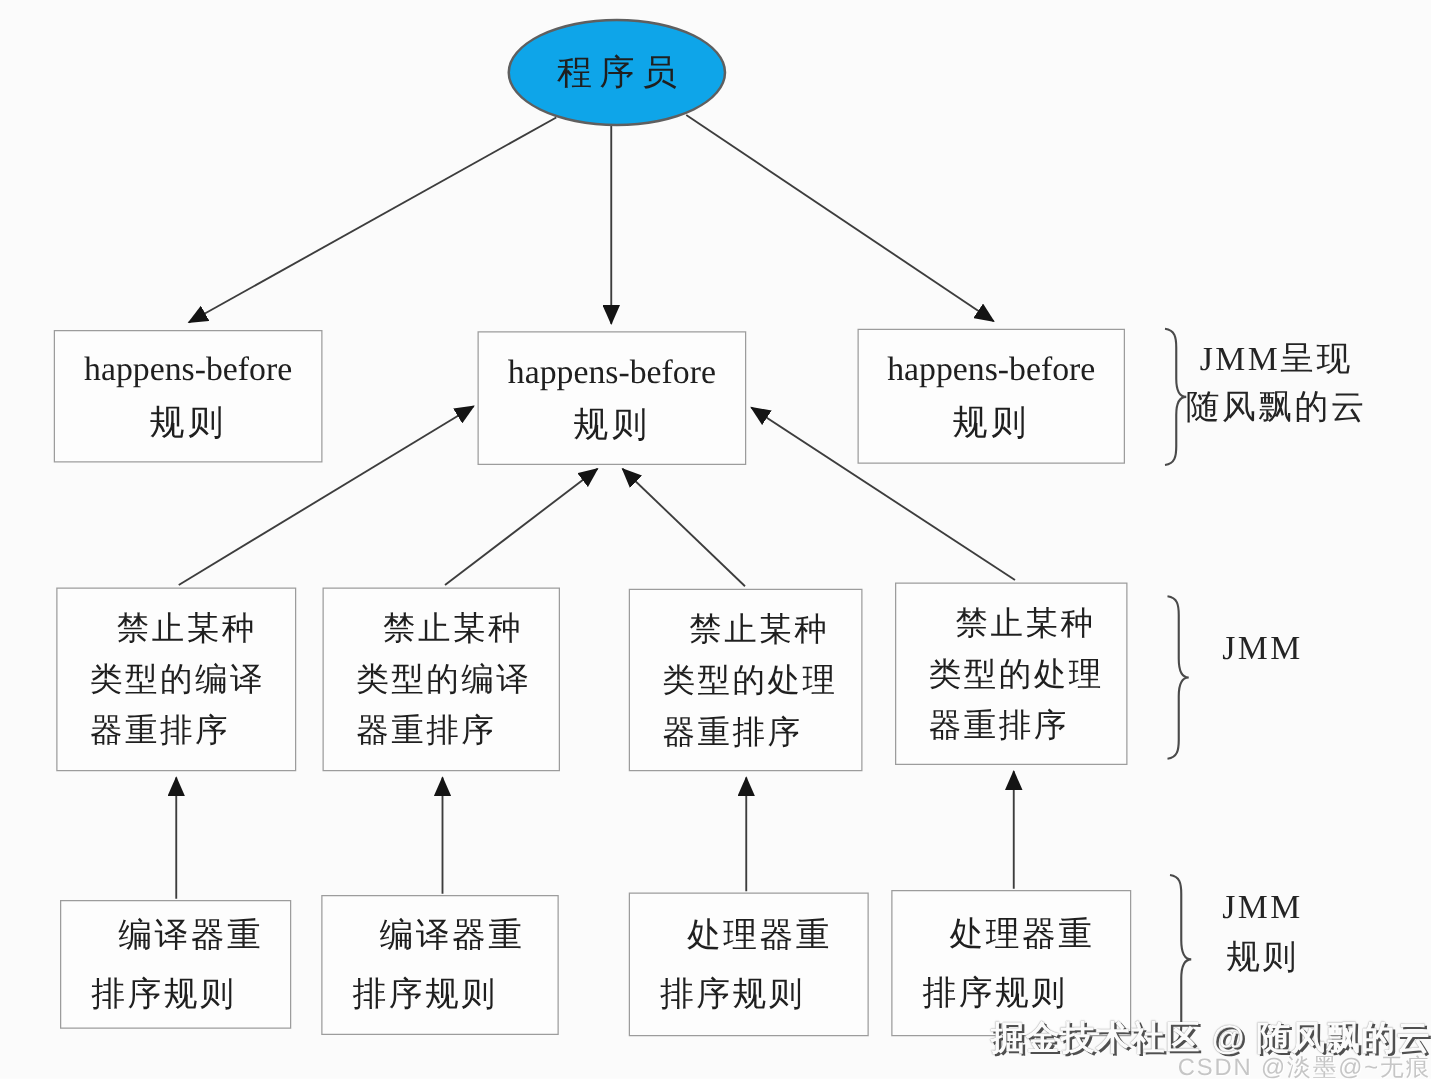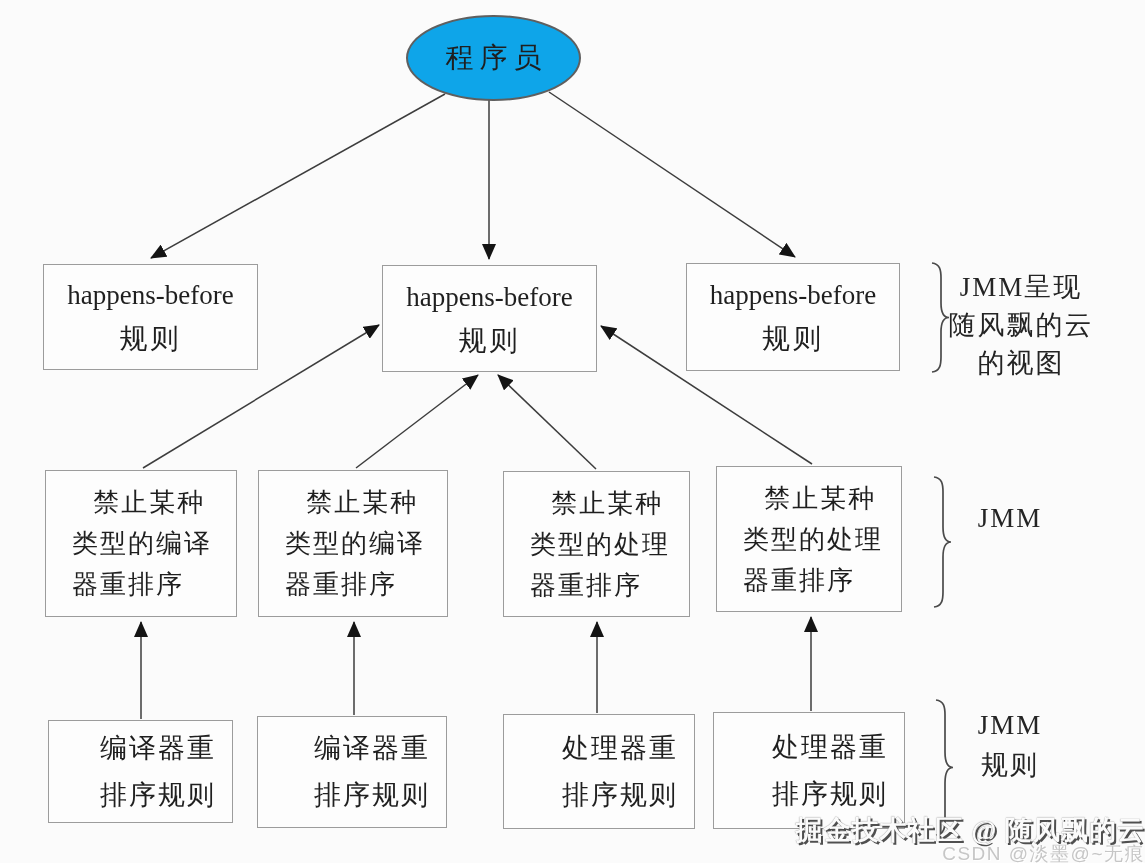--- a/index.html
+++ b/index.html
@@ -10,28 +10,28 @@
         border-radius:50%;display:flex;align-items:center;justify-content:center;background:#0ea5e9;
         font-size:28px;color:#1f1f1f;letter-spacing:6px;text-indent:6px;z-index:1;font-weight:500;}
   .box{position:absolute;border:1px solid #9c9c9c;background:#fdfdfd;display:flex;
        flex-direction:column;justify-content:center;color:#1f1f1f;z-index:1;box-sizing:border-box;}
   .r1 .bl{text-align:center;line-height:44px;font-size:27px;}
   .r1 .bl.cjk{font-size:28px;letter-spacing:3px;}
   .r2{padding:0 18px 0 26px;justify-content:center;}
   .r2 .bl{font-size:26px;letter-spacing:2px;line-height:41px;text-align:left;}
   .r2 .bl:first-child{text-indent:0.82em;}
   .r3{padding:0 16px 0 24px;}
-  .r3 .bl{font-size:27px;letter-spacing:2px;line-height:47px;text-align:right;}
+  .r3 .bl{font-size:27px;letter-spacing:2px;line-height:47px;text-align:left;}
   .r3 .bl:first-child{text-indent:0.8em;}
   .ann{position:absolute;text-align:center;color:#242424;z-index:1;}
   .ann .al{font-size:27px;letter-spacing:2px;line-height:38px;}
   .ann2 .al{line-height:41px;}
   .ann3 .al{line-height:40px;}
   .wm1{position:absolute;right:0;top:812px;z-index:3;white-space:nowrap;
-       font-family:Liberation Serif, serif;font-weight:700;font-size:27px;
+       font-family:Liberation Sans, sans-serif;font-weight:700;font-size:27px;
        letter-spacing:1px;color:#fbfbfb;text-shadow:2px 2px 0 #4f4f4f,0 0 1px #6a6a6a;}
   .wm2{position:absolute;right:0;top:841px;z-index:3;white-space:nowrap;
        font-family:"Liberation Sans","DejaVu Sans",sans-serif;font-size:19px;
        letter-spacing:1.5px;color:#c6c6c6;text-shadow:1px 1px 0 #ffffff;}
 </style>
 </head>
 <body>
 
 <div class="canvas">
 
@@ -112,21 +112,20 @@
     <div class="bl">排序规则</div>
   </div>
   <div class="box r3" style="left:713px;top:712px;width:192px;height:117px">
     <div class="bl">处理器重</div>
     <div class="bl">排序规则</div>
   </div>
 
   <div class="ann ann1" style="left:946px;top:268px;width:150px">
     <div class="al">JMM呈现</div>
     <div class="al">随风飘的云</div>
-    <div class="al">的视图</div>
   </div>
   <div class="ann ann2" style="left:944px;top:498px;width:132px">
     <div class="al">JMM</div>
   </div>
   <div class="ann ann3" style="left:950px;top:705px;width:120px">
     <div class="al">JMM</div>
     <div class="al">规则</div>
   </div>
 
   <div class="wm1">掘金技术社区 @ 随风飘的云</div>

